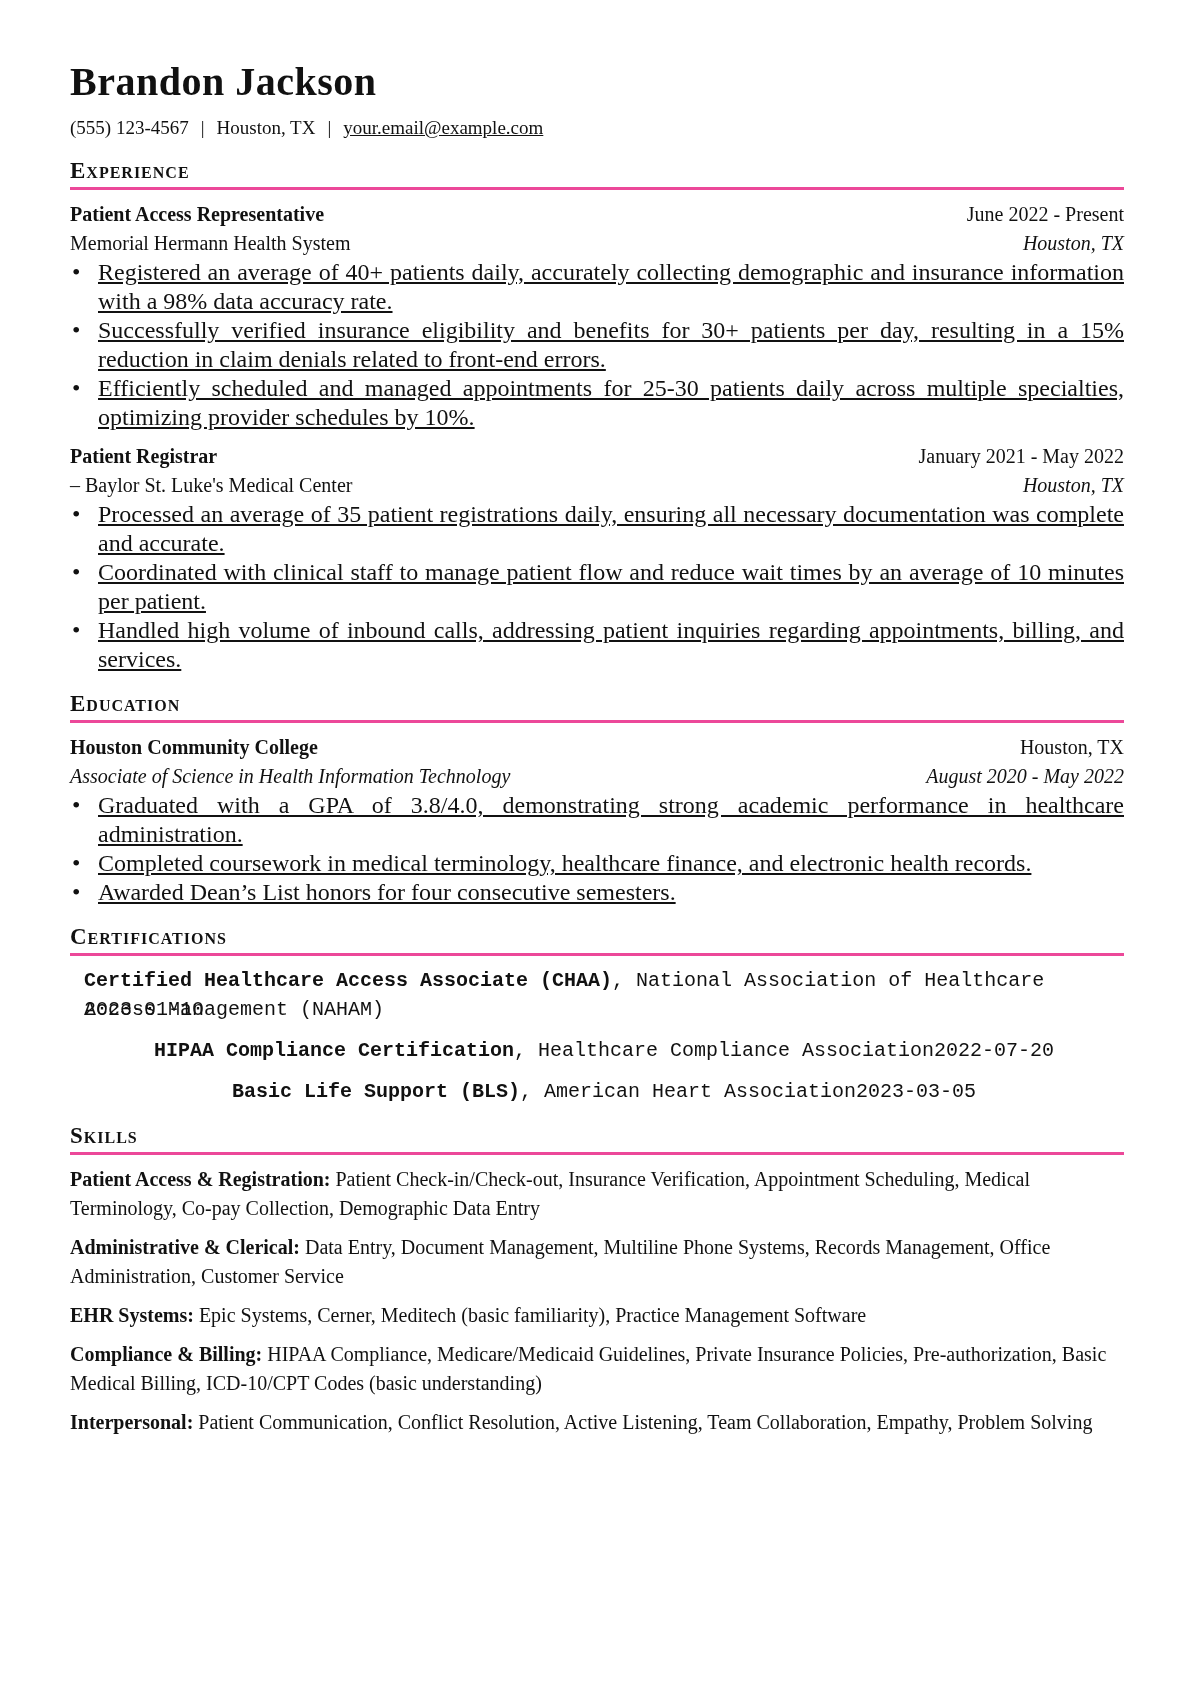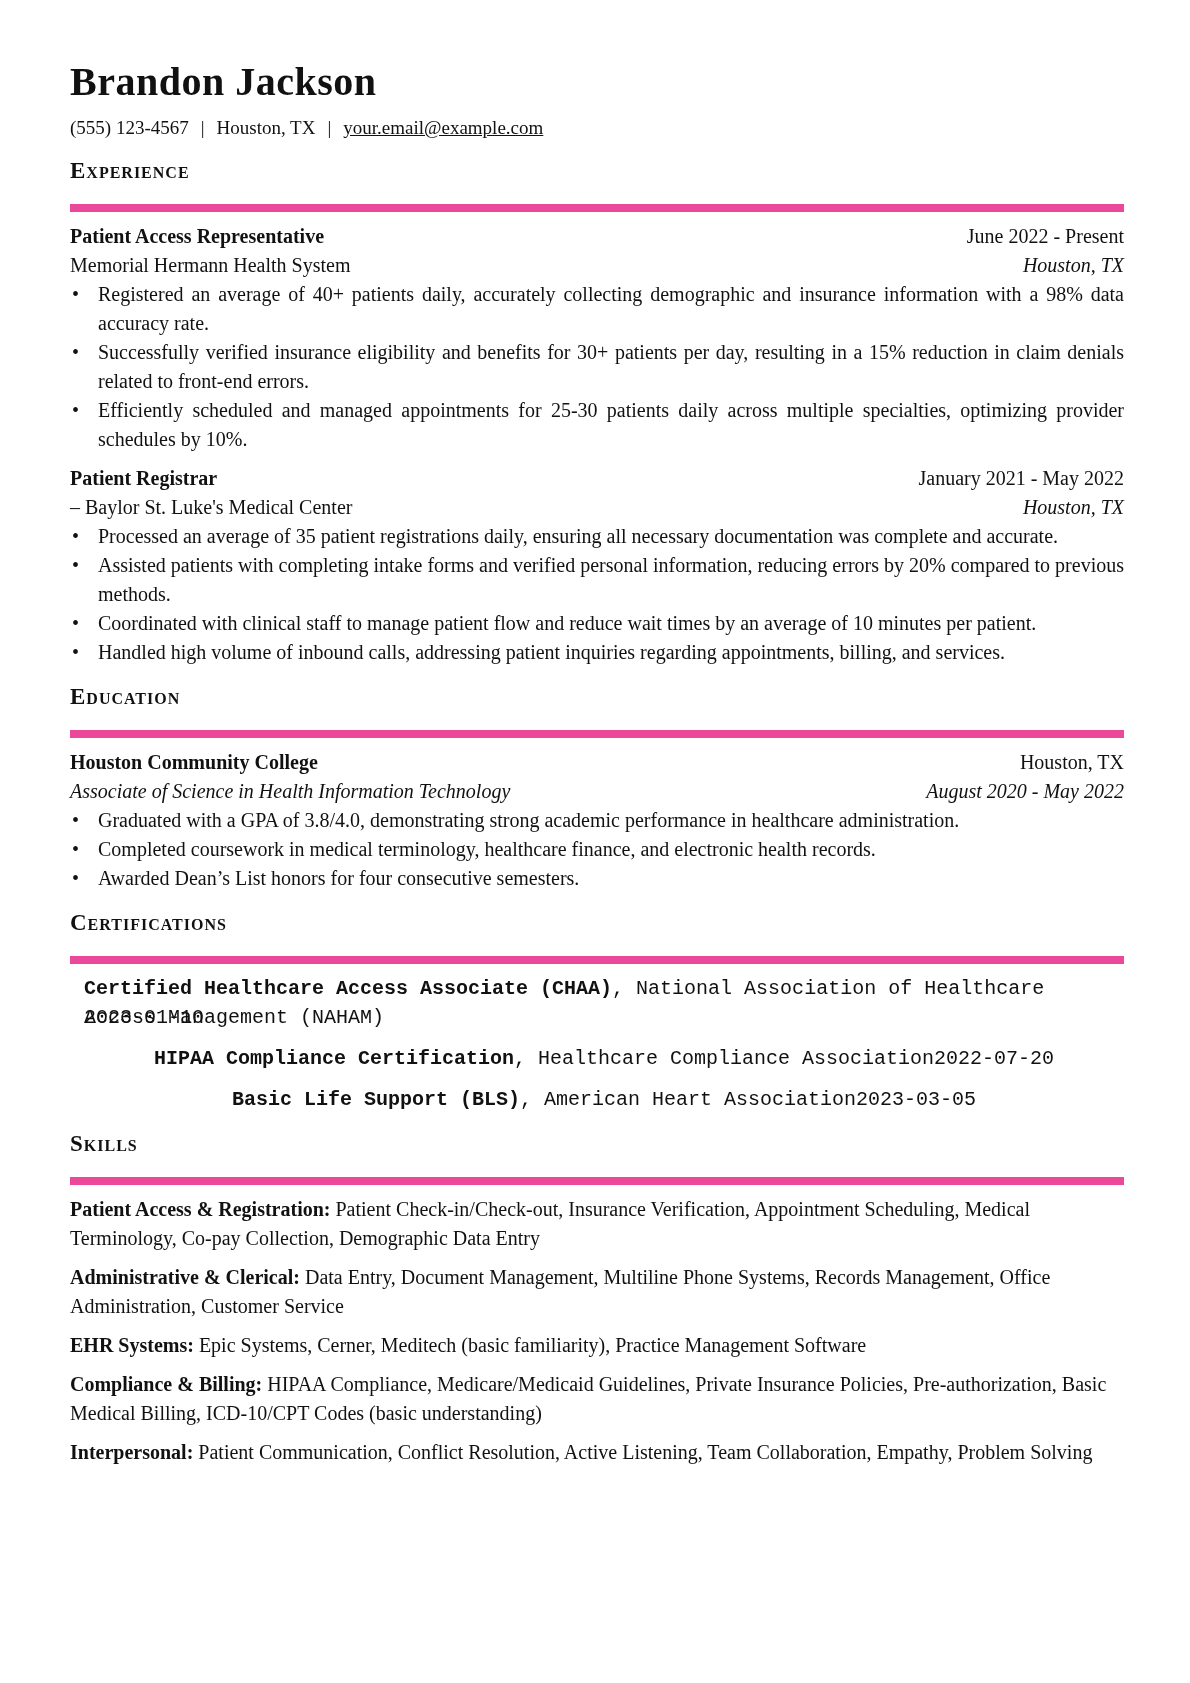--- a/index.html
+++ b/index.html
@@ -8,28 +8,28 @@
     font-family: "DejaVu Serif", "Liberation Serif", serif;
     color: #111; font-size: 19px;
   }
   .page { position: absolute; left: 70px; top: 55px; width: 1054px; }
   .name { font-size: 40px; font-weight: bold; letter-spacing: 0.5px; margin: 0; line-height: 54px; font-family: "Liberation Serif", serif; }
   .contact { margin-top: 6px; line-height: 26px; font-size: 19px; font-family: "Liberation Serif", serif; }
   .contact .sep { margin: 0 12px; }
   .contact a { color: #111; text-decoration: underline; }
   .section-title {
     font-variant: small-caps; font-weight: bold; font-size: 23px; letter-spacing: 1px;
-    border-bottom: 8px solid #ec4899; padding-bottom: 19px; margin-top: 16px; margin-bottom: 10px;
+    border-bottom: 3px solid #ec4899; padding-bottom: 2px; margin-top: 16px; margin-bottom: 10px;
     line-height: 28px; font-family: "Liberation Serif", serif;
   }
   .row { display: flex; justify-content: space-between; line-height: 29px; font-family: "Liberation Serif", serif; font-size: 20px; }
   .bold { font-weight: bold; }
   .ital { font-style: italic; }
   ul { margin: 0; padding: 0 0 0 28px; list-style: none; }
-  li { position: relative; line-height: 29px; font-family: "Liberation Serif", serif; font-size: 20px; text-align: justify; }
+  li { position: relative; line-height: 29px; font-family: "Liberation Serif", serif; font-size: 24px; text-align: justify; text-decoration: underline; }
   li::before { content: "•"; position: absolute; left: -26px; }
   .entry { margin-bottom: 10px; }
   .cert { font-family: Liberation Mono, monospace; font-size: 20px; line-height: 29px; margin-bottom: 12px; margin-left: 14px; }
   .cert-line { display: flex; justify-content: center; }
   .skill { font-family: Liberation Serif, serif; font-size: 20px; line-height: 29px; margin-bottom: 10px; }
 </style>
 </head>
 <body>
 
 <div class="page">
@@ -60,21 +60,20 @@
     <div class="row">
         <span class="bold">Patient Registrar</span>
         <span>January 2021 - May 2022</span>
       </div>
     <div class="row">
         <span>– Baylor St. Luke's Medical Center</span>
         <span class="ital">Houston, TX</span>
       </div>
     <ul>
       <li>Processed an average of 35 patient registrations daily, ensuring all necessary documentation was complete and accurate.</li>
-      <li>Assisted patients with completing intake forms and verified personal information, reducing errors by 20% compared to previous methods.</li>
       <li>Coordinated with clinical staff to manage patient flow and reduce wait times by an average of 10 minutes per patient.</li>
       <li>Handled high volume of inbound calls, addressing patient inquiries regarding appointments, billing, and services.</li>
     </ul>
   </div>
 
   <div class="section-title">Education</div>
   <div class="entry">
     <div class="row">
         <span class="bold">Houston Community College</span>
         <span>Houston, TX</span>

